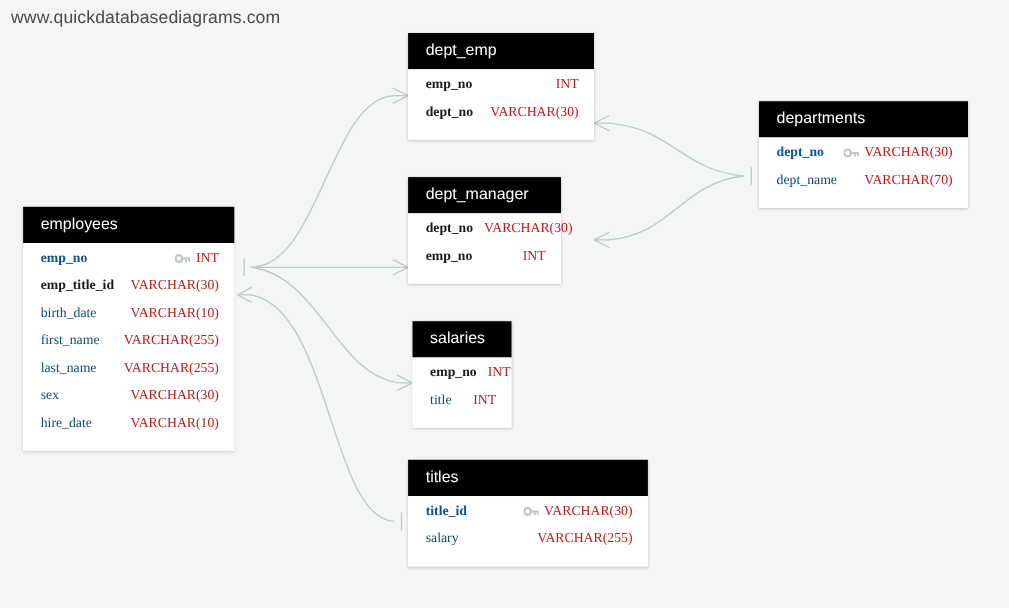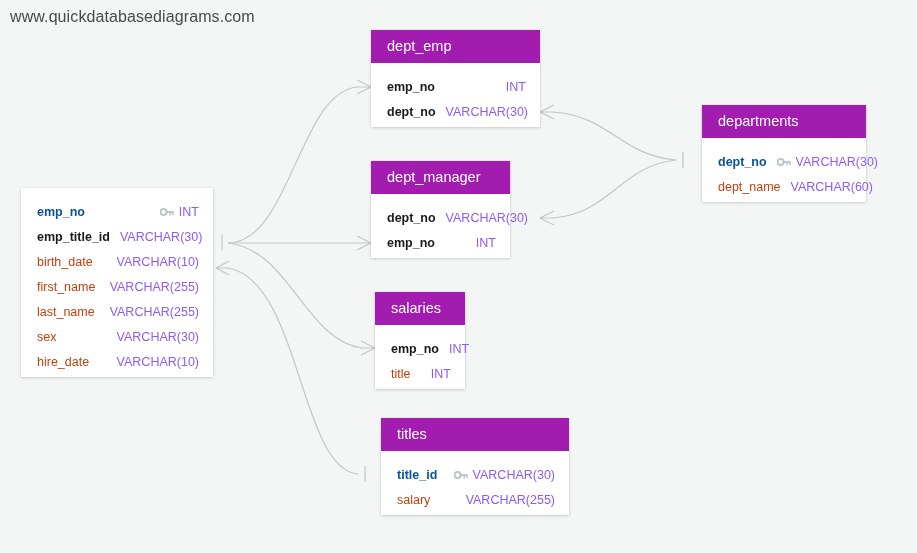--- a/index.html
+++ b/index.html
@@ -44,48 +44,49 @@
 
   .table-box {
     position: absolute;
     background: #ffffff;
     box-shadow: 0 1px 3px rgba(0,0,0,0.16), 0 0 1px rgba(0,0,0,0.12);
     z-index: 3;
     box-sizing: border-box;
   }
 
   .table-header {
-    background: #a21caf;
+    background: #000000;
     color: #ffffff;
     font-size: 14.5px;
     height: 33px;
     line-height: 33px;
     padding: 0 0 0 16px;
     box-sizing: border-box;
     white-space: nowrap;
     overflow: hidden;
   }
 
   .table-body {
     padding: 6px 0 8px 0;
     background: #ffffff;
   }
 
   .field-row {
     display: flex;
-    align-items: flex-end;
+    align-items: flex-start;
     height: 25px;
     padding: 0 14px 0 16px;
     box-sizing: border-box;
     white-space: nowrap;
+    font-family: Liberation Serif, serif;
   }
 
   .field-name {
     font-size: 12.5px;
-    color: #c2410c;
+    color: #0c4a6e;
     flex: 0 0 auto;
   }
   .field-name.pk {
     color: #0b5394;
     font-weight: bold;
   }
   .field-name.fk {
     color: #1a1a1a;
     font-weight: bold;
   }
@@ -102,21 +103,21 @@
   }
 
   .key-icon {
     margin-right: 5px;
     display: inline-block;
     line-height: 0;
   }
 
   .field-type {
     font-size: 12.5px;
-    color: #8b5cf6;
+    color: #b91c1c;
   }
 </style>
 </head>
 <body>
 
 <div id="canvas">
 
   <div id="watermark">www.quickdatabasediagrams.com</div>
 
   <svg id="edges" viewBox="0 0 917 553" xmlns="http://www.w3.org/2000/svg">
@@ -150,20 +151,21 @@
 
       <path d="M 365 466 L 365 482"></path>
 
       <path d="M 683 152 L 683 168"></path>
 
     </g>
   </svg>
 
   <div id="tables-layer">
       <div class="table-box" style="left: 21px; top: 188px; width: 192px;">
+        <div class="table-header">employees</div>
         <div class="table-body">
           <div class="field-row">
             <span class="field-name pk">emp_no</span>
             <span class="field-spacer"></span>
             <span class="field-right">
               <span class="key-icon"><svg width="14" height="10" viewBox="0 0 14 10" xmlns="http://www.w3.org/2000/svg">
                   <circle cx="3.6" cy="5" r="3.1" fill="none" stroke="#bfc4c4" stroke-width="2"></circle>
                   <rect x="5.6" y="4.1" width="8.2" height="1.9" fill="#bfc4c4"></rect>
                   <rect x="9.4" y="5.9" width="1.6" height="2.5" fill="#bfc4c4"></rect>
                   <rect x="12.2" y="5.9" width="1.6" height="2.0" fill="#bfc4c4"></rect>
@@ -265,21 +267,21 @@
           </div>
           <div class="field-row">
             <span class="field-name">title</span>
             <span class="field-spacer"></span>
             <span class="field-right">
               <span class="field-type">INT</span>
             </span>
           </div>
         </div>
       </div>
-      <div class="table-box" style="left: 381px; top: 418px; width: 188px;">
+      <div class="table-box" style="left: 371px; top: 418px; width: 218px;">
         <div class="table-header">titles</div>
         <div class="table-body">
           <div class="field-row">
             <span class="field-name pk">title_id</span>
             <span class="field-spacer"></span>
             <span class="field-right">
               <span class="key-icon"><svg width="14" height="10" viewBox="0 0 14 10" xmlns="http://www.w3.org/2000/svg">
                   <circle cx="3.6" cy="5" r="3.1" fill="none" stroke="#bfc4c4" stroke-width="2"></circle>
                   <rect x="5.6" y="4.1" width="8.2" height="1.9" fill="#bfc4c4"></rect>
                   <rect x="9.4" y="5.9" width="1.6" height="2.5" fill="#bfc4c4"></rect>
@@ -290,40 +292,40 @@
           </div>
           <div class="field-row">
             <span class="field-name">salary</span>
             <span class="field-spacer"></span>
             <span class="field-right">
               <span class="field-type">VARCHAR(255)</span>
             </span>
           </div>
         </div>
       </div>
-      <div class="table-box" style="left: 690px; top: 105px; width: 164px; margin-left: 12px;">
+      <div class="table-box" style="left: 690px; top: 92px; width: 190px;">
         <div class="table-header">departments</div>
         <div class="table-body">
           <div class="field-row">
             <span class="field-name pk">dept_no</span>
             <span class="field-spacer"></span>
             <span class="field-right">
               <span class="key-icon"><svg width="14" height="10" viewBox="0 0 14 10" xmlns="http://www.w3.org/2000/svg">
                   <circle cx="3.6" cy="5" r="3.1" fill="none" stroke="#bfc4c4" stroke-width="2"></circle>
                   <rect x="5.6" y="4.1" width="8.2" height="1.9" fill="#bfc4c4"></rect>
                   <rect x="9.4" y="5.9" width="1.6" height="2.5" fill="#bfc4c4"></rect>
                   <rect x="12.2" y="5.9" width="1.6" height="2.0" fill="#bfc4c4"></rect>
                 </svg></span>
               <span class="field-type">VARCHAR(30)</span>
             </span>
           </div>
           <div class="field-row">
             <span class="field-name">dept_name</span>
             <span class="field-spacer"></span>
             <span class="field-right">
-              <span class="field-type">VARCHAR(60)</span>
+              <span class="field-type">VARCHAR(70)</span>
             </span>
           </div>
         </div>
       </div>
     </div>
 
 </div>
 
 </body></html>

